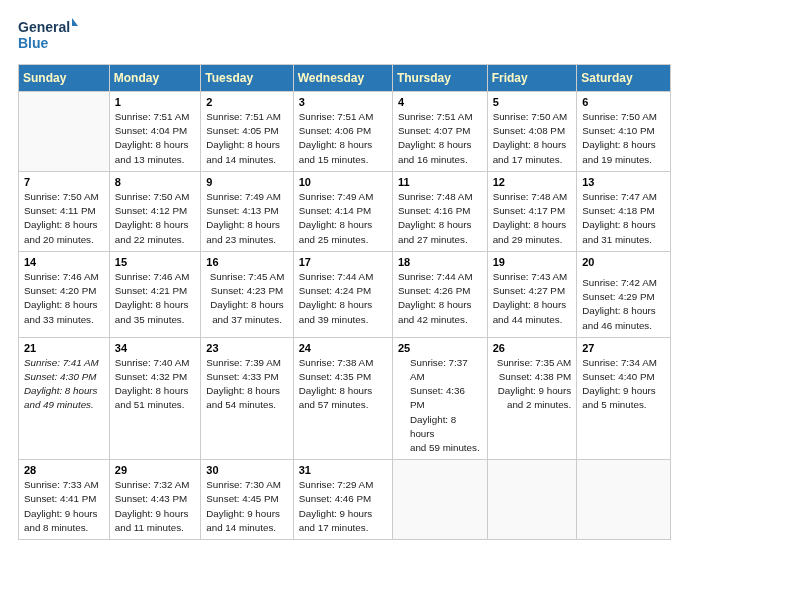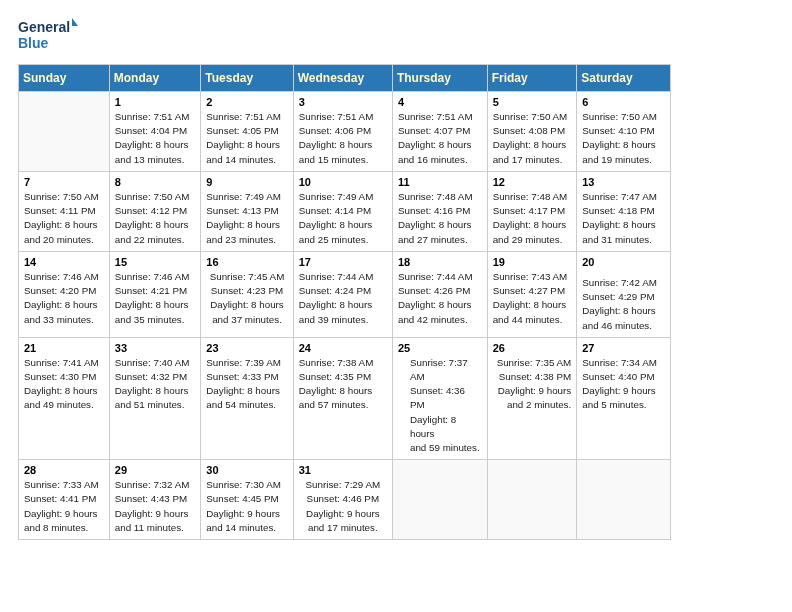--- a/index.html
+++ b/index.html
@@ -247,27 +247,27 @@
             <span class="day-num">20</span>
             <div class="day-info" style="white-space: pre-line; margin-top: 8px;">Sunrise: 7:42 AM
 Sunset: 4:29 PM
 Daylight: 8 hours
 and 46 minutes.</div>
           </td>
         </tr>
         <tr>
           <td>
             <span class="day-num">21</span>
-            <div class="day-info" style="white-space: pre-line;">Sunrise: 7:41 AM
+            <div class="day-info" style="white-space: pre-line; font-style: italic;">Sunrise: 7:41 AM
 Sunset: 4:30 PM
 Daylight: 8 hours
 and 49 minutes.</div>
           </td>
           <td>
-            <span class="day-num">33</span>
+            <span class="day-num">34</span>
             <div class="day-info" style="white-space: pre-line;">Sunrise: 7:40 AM
 Sunset: 4:32 PM
 Daylight: 8 hours
 and 51 minutes.</div>
           </td>
           <td>
             <span class="day-num">23</span>
             <div class="day-info" style="white-space: pre-line;">Sunrise: 7:39 AM
 Sunset: 4:33 PM
 Daylight: 8 hours
@@ -319,21 +319,21 @@
           </td>
           <td>
             <span class="day-num">30</span>
             <div class="day-info" style="white-space: pre-line;">Sunrise: 7:30 AM
 Sunset: 4:45 PM
 Daylight: 9 hours
 and 14 minutes.</div>
           </td>
           <td>
             <span class="day-num">31</span>
-            <div class="day-info" style="white-space: pre-line; text-align: center;">Sunrise: 7:29 AM
+            <div class="day-info" style="white-space: pre-line;">Sunrise: 7:29 AM
 Sunset: 4:46 PM
 Daylight: 9 hours
 and 17 minutes.</div>
           </td>
           <td class="empty"></td>
           <td class="empty"></td>
           <td class="empty"></td>
         </tr>
       </tbody>
   </table>

